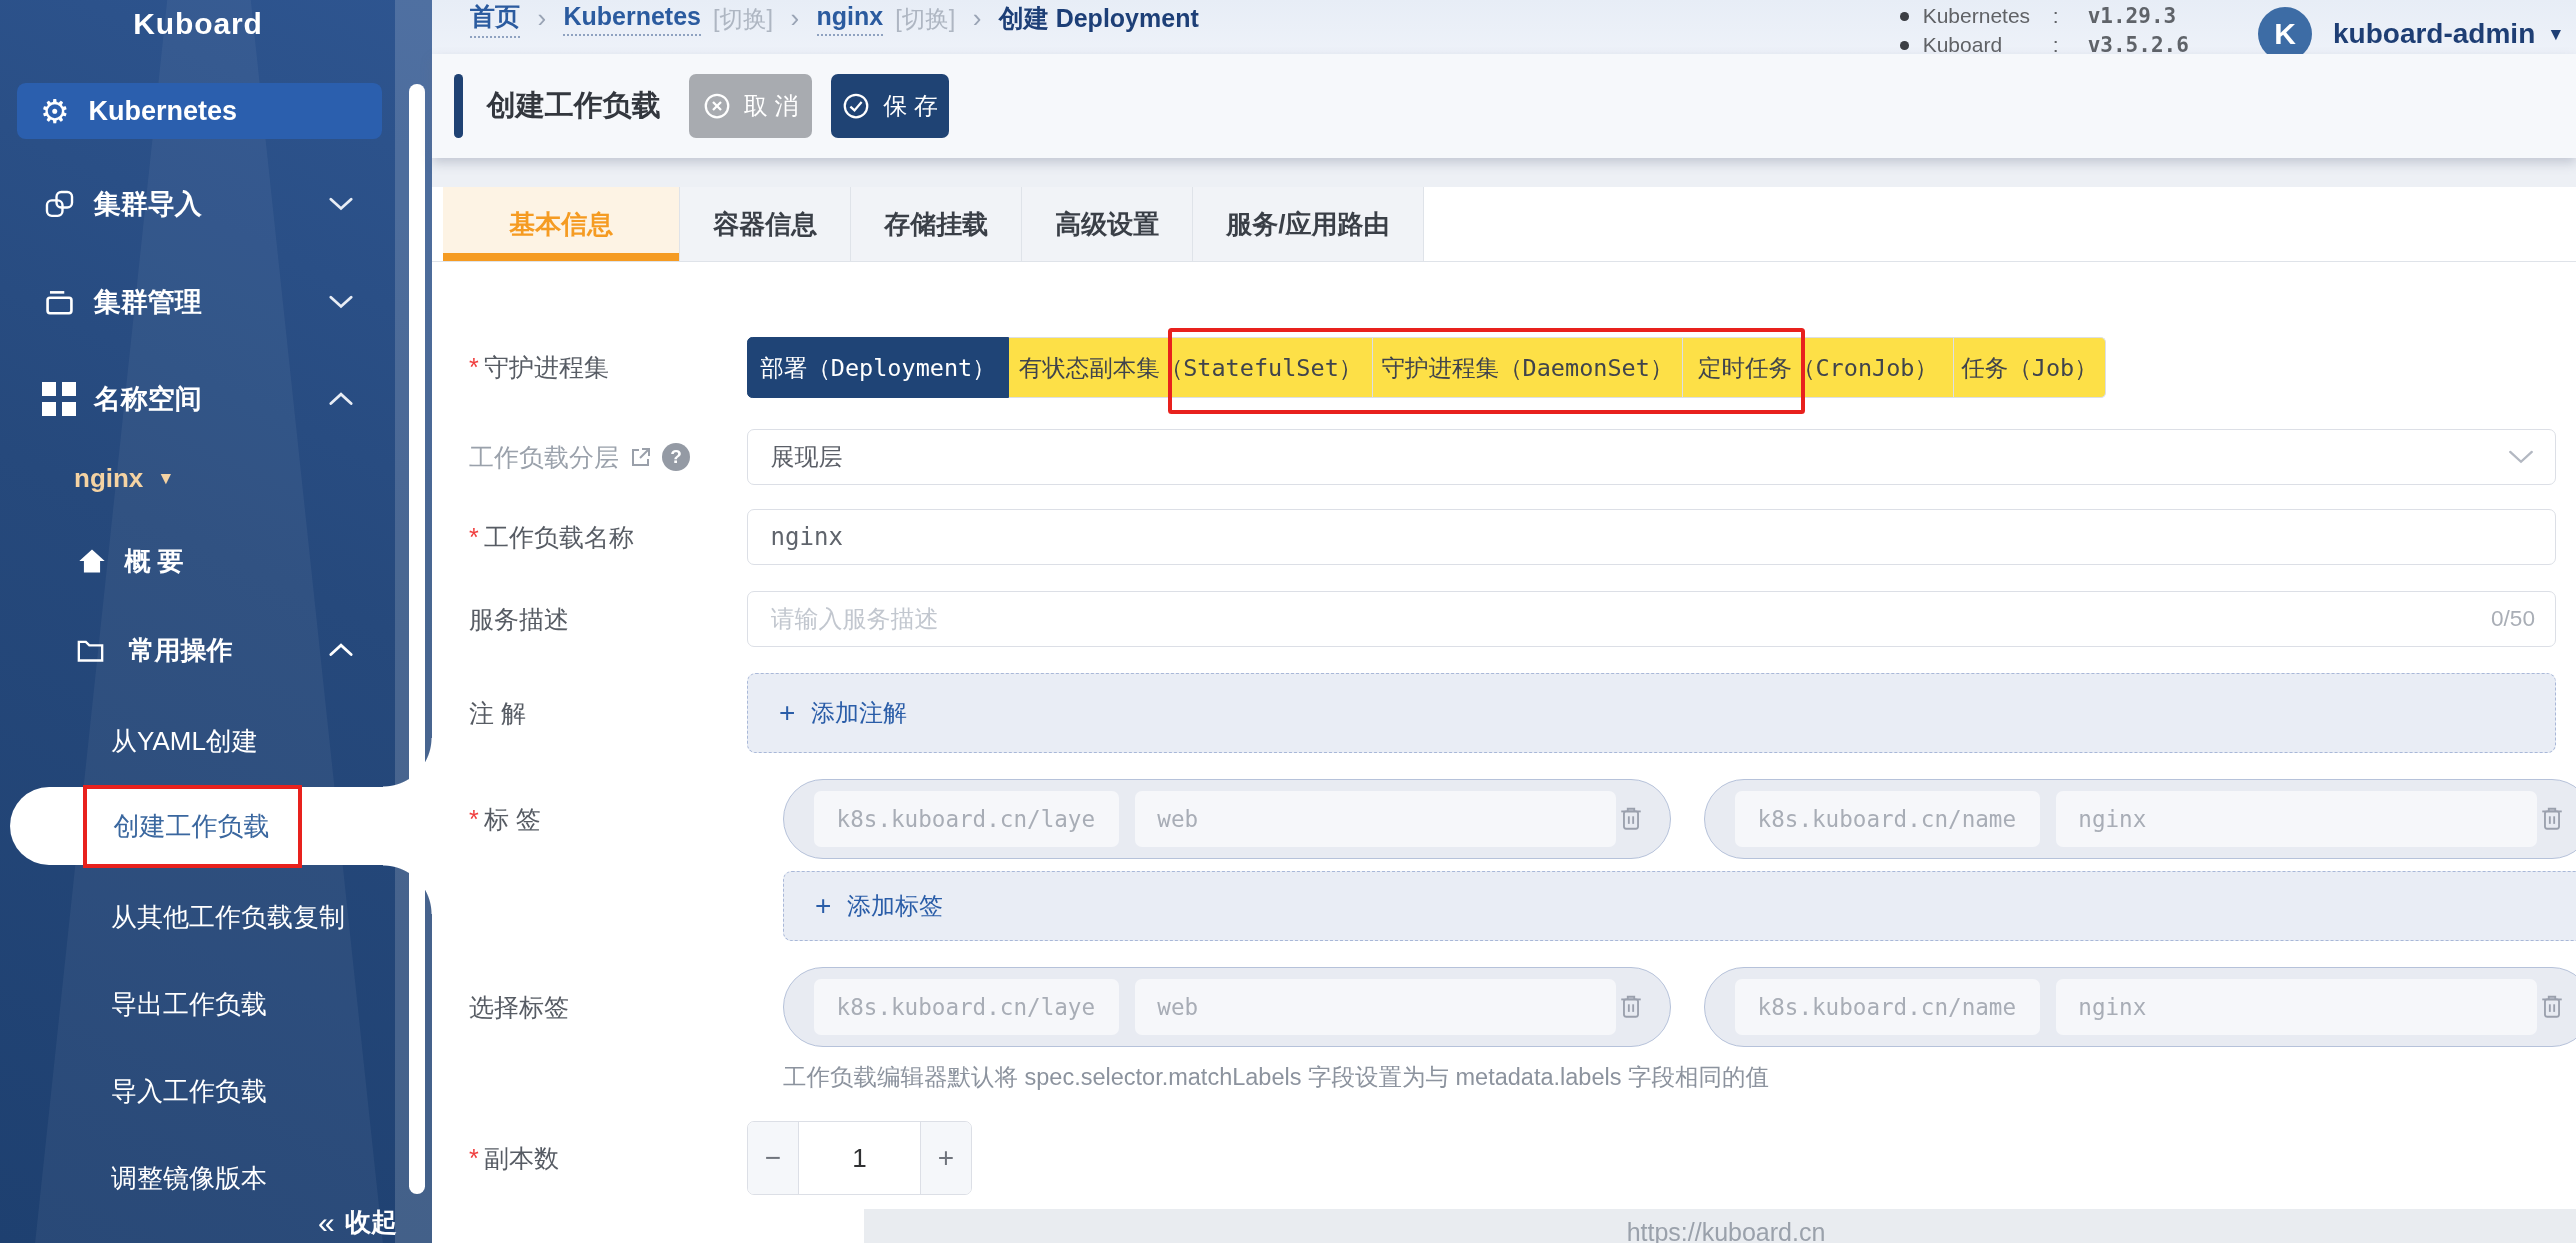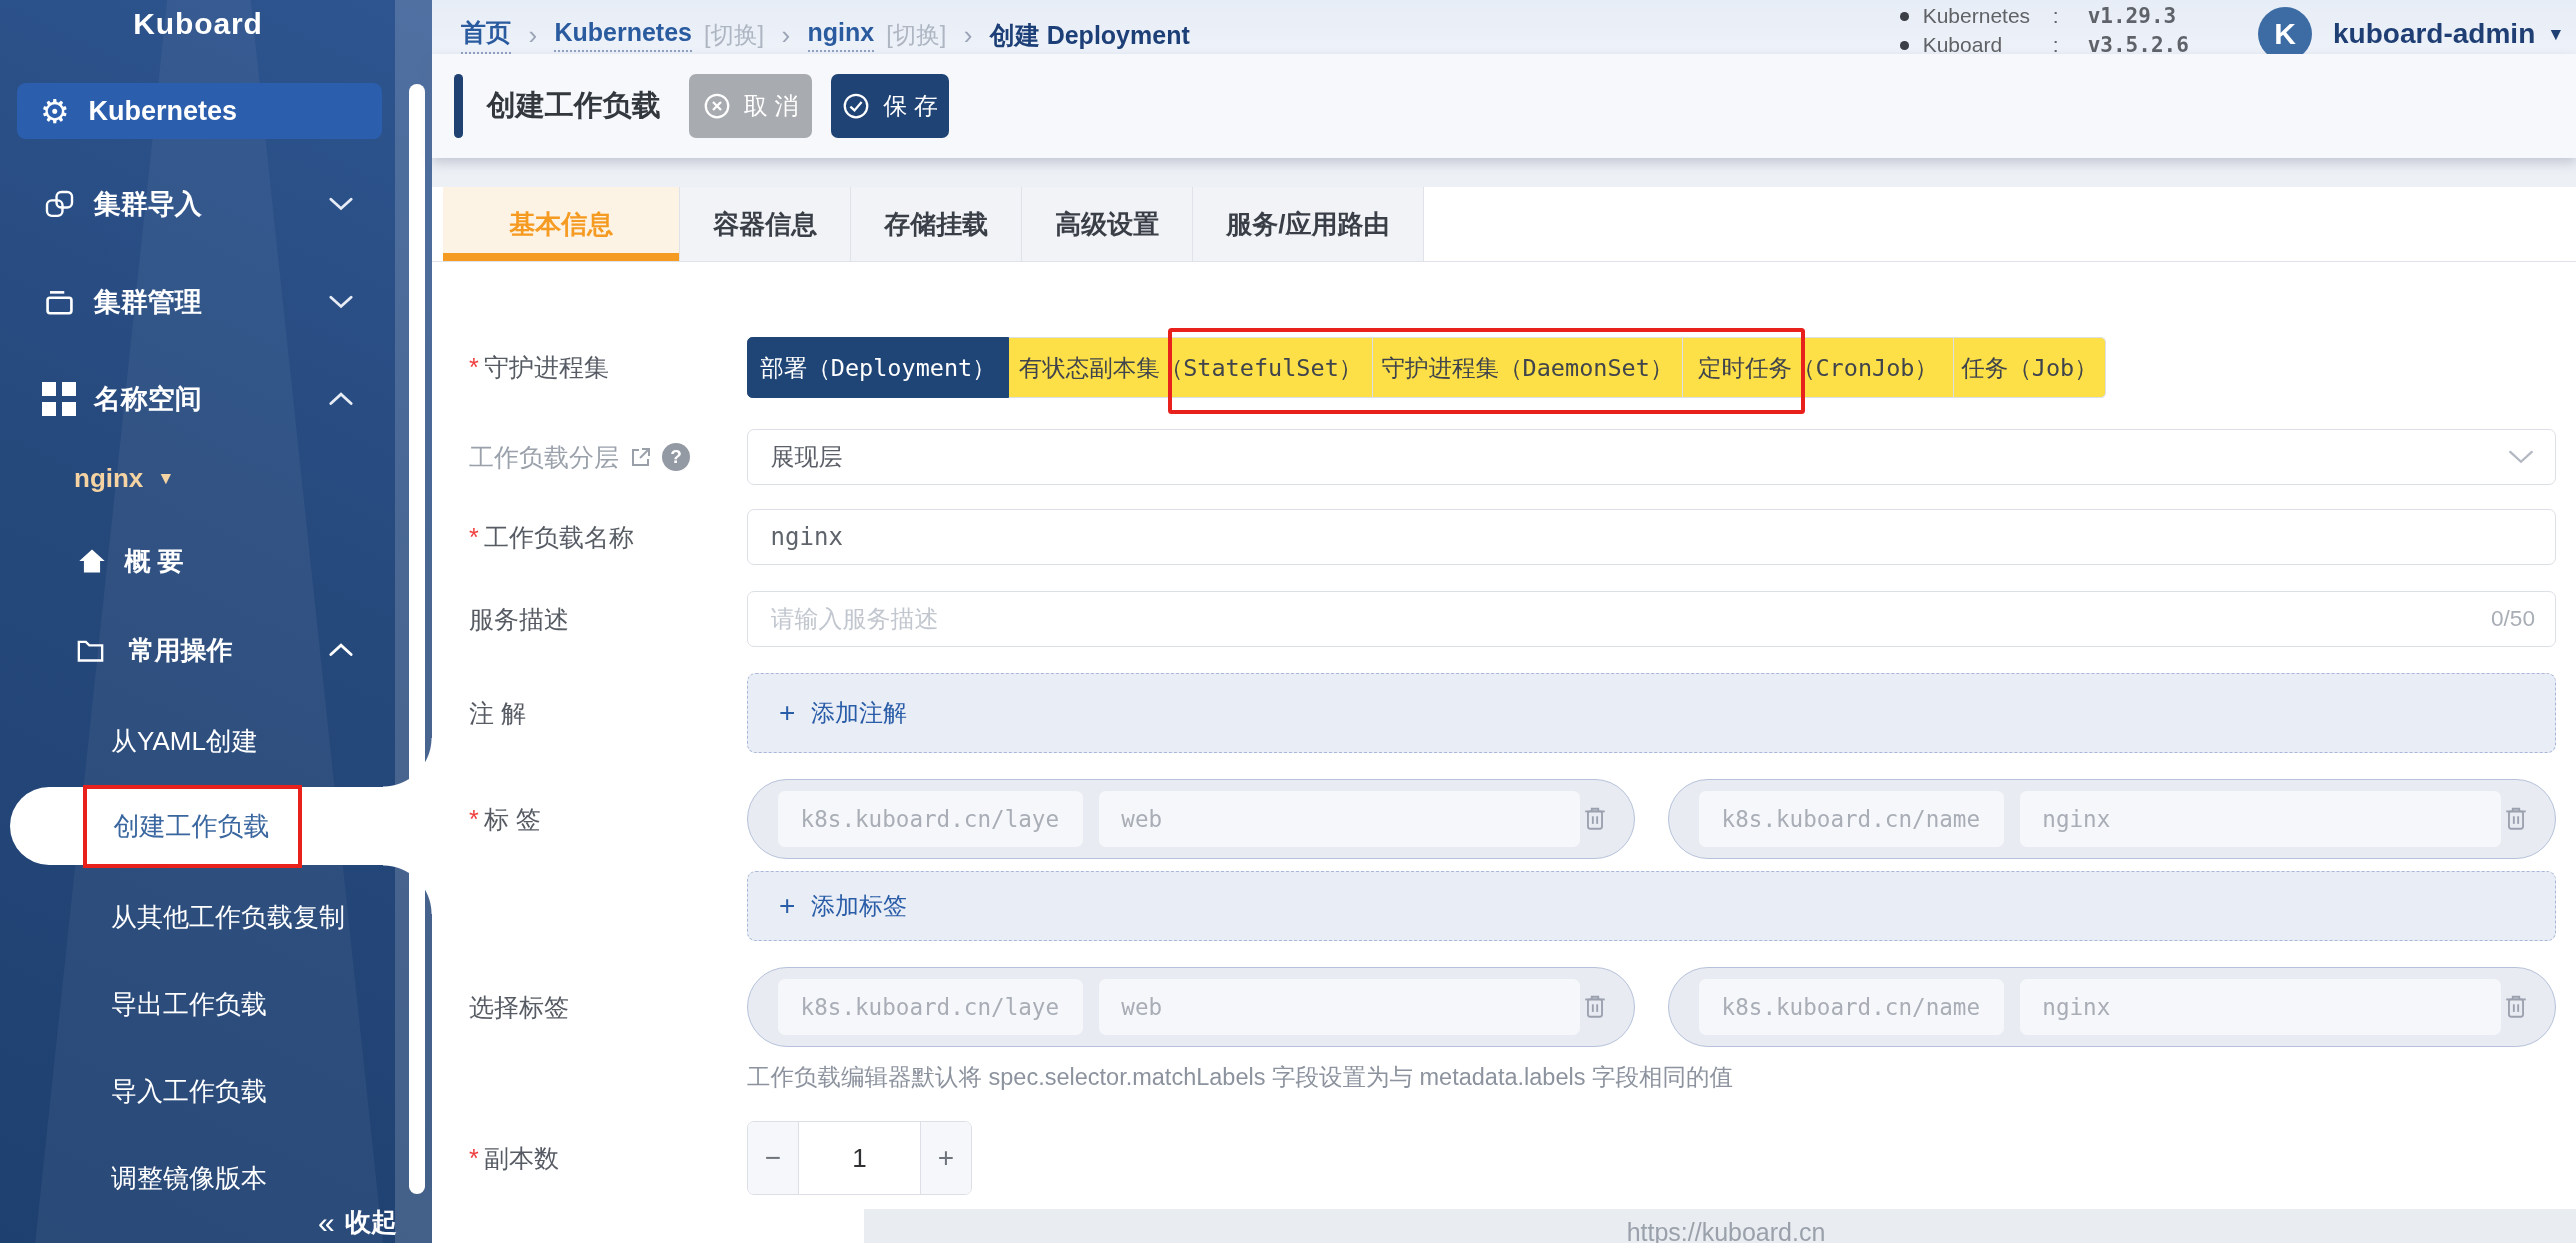--- a/index.html
+++ b/index.html
@@ -43,21 +43,21 @@
     background:radial-gradient(circle 49px at 0 0,transparent 0 48px,#fff 49px);}
   .active-pill::after{content:'';position:absolute;right:0;top:78px;width:49px;height:49px;
     background:radial-gradient(circle 49px at 0 100%,transparent 0 48px,#fff 49px);}
   .collapse{position:absolute;right:35px;top:1205px;color:#fff;font-size:26px;font-weight:bold;
     display:flex;align-items:center;}
   .collapse .laquo{font-size:30px;margin-right:10.4px;font-weight:normal;}
 
   
   .main{position:absolute;left:432px;top:0;right:0;bottom:0;}
   .topbar{position:relative;height:54px;background:linear-gradient(#e7edf6,#eef2f9);
-    display:flex;align-items:flex-end;padding-left:29px;}
+    display:flex;align-items:flex-start;padding-left:38px;}
   .bc{display:flex;align-items:center;font-size:25px;font-weight:bold;}
   .bc a{color:#2b5b9f;text-decoration:none;border-bottom:2.6px dotted #8fa2c0;padding-bottom:2.6px;}
   .bc .sw{color:#aeb6c2;font-weight:normal;margin-left:12px;font-size:23.5px;}
   .bc .sep{color:#9aa4b5;font-weight:normal;font-size:26px;margin:0 17.4px;}
   .bc .cur{color:#1d3f77;}
   .versions{position:absolute;left:1468px;top:4.3px;font-size:21px;color:#606266;}
   .vrow{display:flex;align-items:center;height:24px;margin-bottom:5.2px;}
   .vrow .dot{width:8.7px;height:8.7px;border-radius:50%;background:#3c3f45;margin-right:14px;}
   .vrow .vn{width:130px;}
   .vrow .colon{width:35px;}
@@ -82,21 +82,21 @@
   .tabs-band{background:#edf0f5;padding-top:29px;}
   .tabs-row{background:#fff;height:74px;display:flex;padding-left:11.3px;border-bottom:1.7px solid #dfe3e9;}
   .tab{display:flex;align-items:center;justify-content:center;padding:0 33px;font-size:26px;
     font-weight:bold;color:#3a3f47;background:#f1f3f7;border-right:1.7px solid #dfe3e9;position:relative;cursor:pointer;}
   .tab.active{background:#fdf3e4;color:#f59b22;padding:4px 66px;border-right:1.7px solid #dfe3e9;}
   .tab.active::after{content:'';position:absolute;left:0;right:0;bottom:0;height:7.8px;background:#f59b22;}
 
   .content{position:relative;background:#fff;height:946px;box-sizing:border-box;padding-top:75px;overflow:hidden;}
   .frow{display:flex;padding-left:37px;margin-bottom:26px;}
   .frow.center{align-items:center;}
-  .frow.topalign{align-items:flex-start;}
+  .frow.topalign{align-items:flex-start;gap:36px;}
   .flabel{width:278px;flex:0 0 278px;font-size:25px;color:#575c64;box-sizing:border-box;}
   .flabel .star{color:#f03e3e;margin-right:5.2px;}
   .flabel.dim{color:#9aa1ab;display:flex;align-items:center;}
   .ctrl{width:1809px;flex:0 0 1809px;}
 
   .wgroup{display:flex;height:61px;}
   .wbtn{display:flex;align-items:center;justify-content:center;background:#fde047;
     border:1.7px solid #dcdfe6;border-left:none;font-size:23.5px;color:#40444c;
     font-family:"DejaVu Sans Mono",monospace;box-sizing:border-box;cursor:pointer;}
   .wbtn:first-child{border-left:1.7px solid #1f4476;border-radius:5.2px 0 0 5.2px;}

